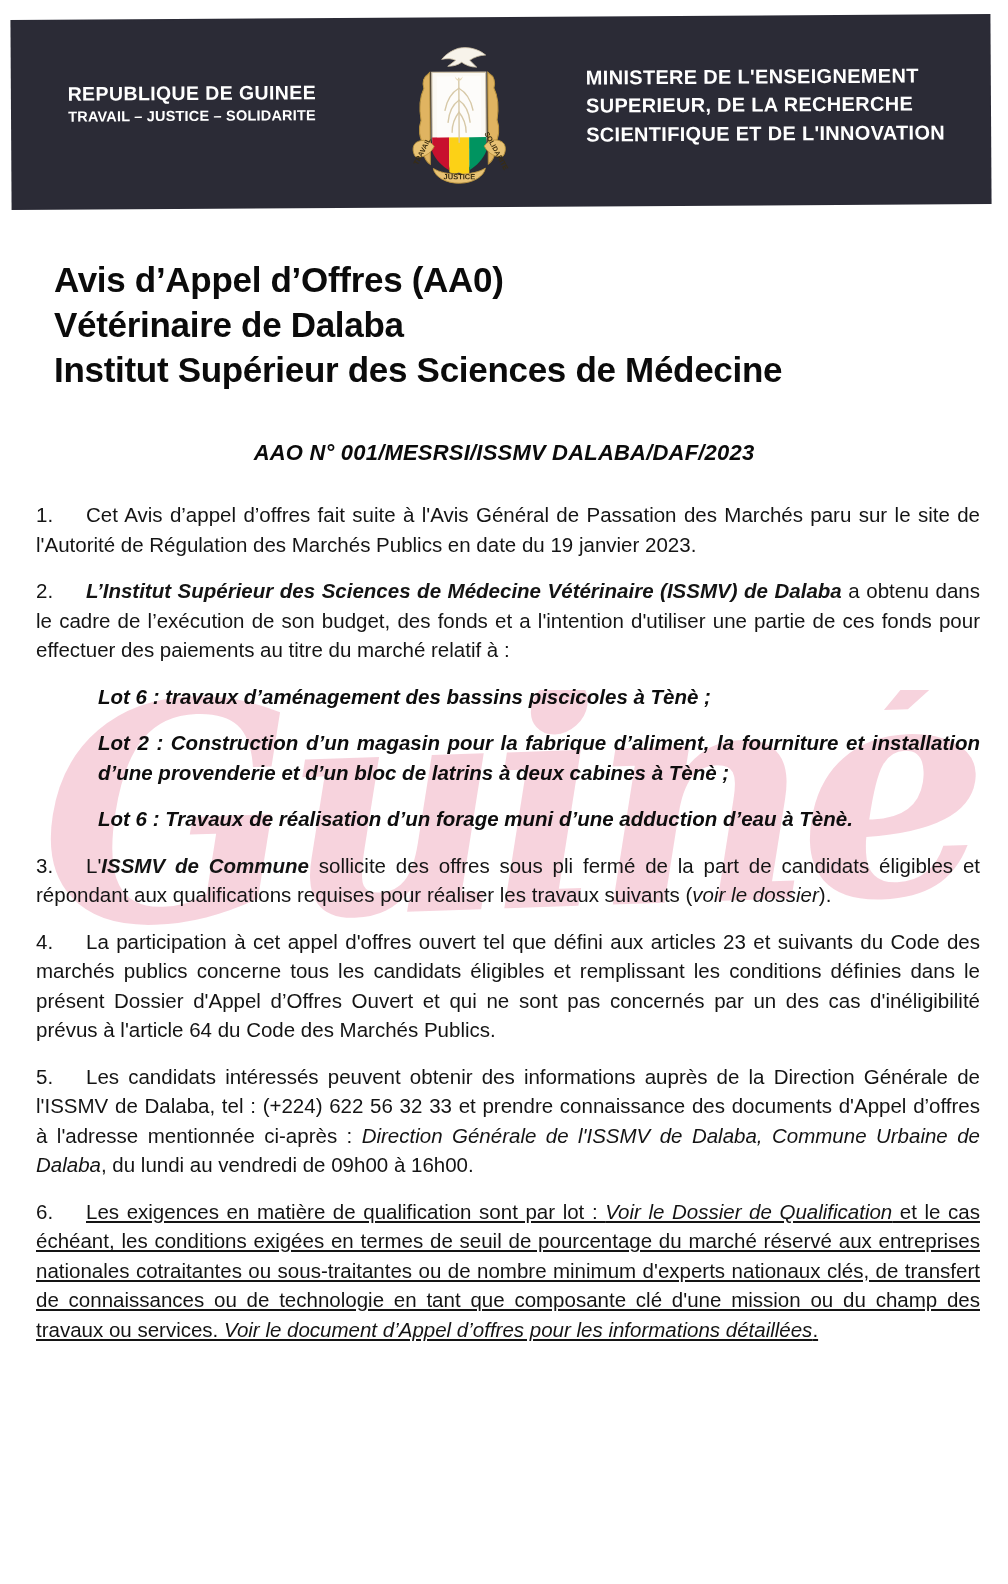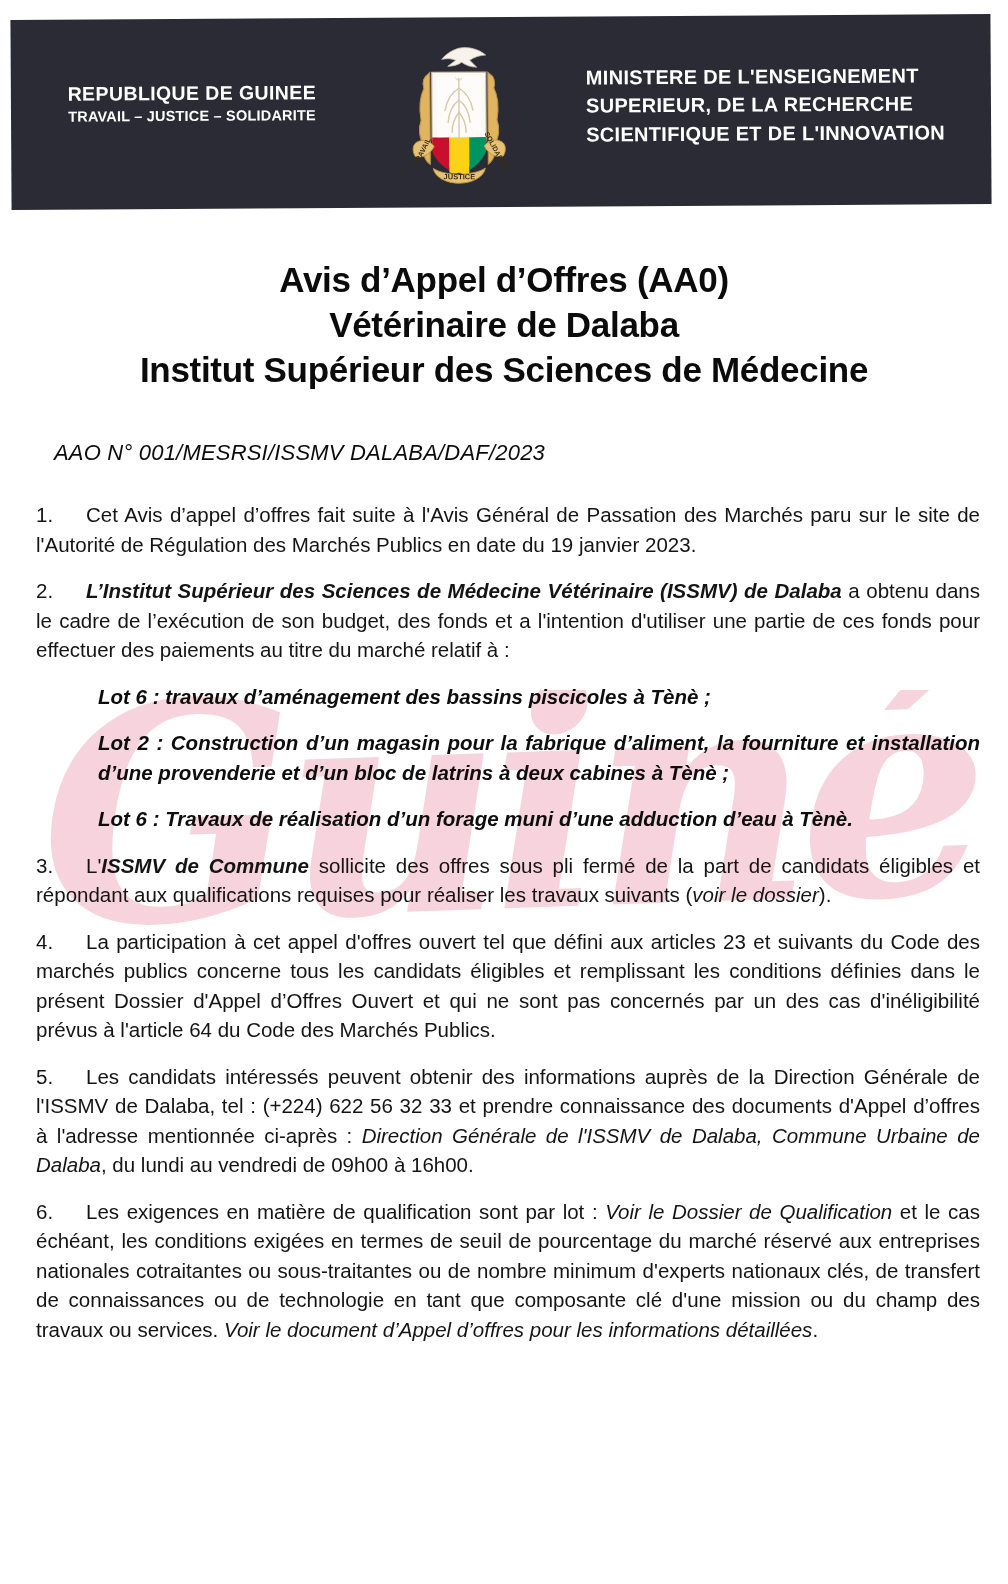--- a/index.html
+++ b/index.html
@@ -111,56 +111,56 @@
     left: 0;
     top: 0;
     width: 1008px;
     z-index: 1;
   }
   .title-block {
     position: absolute;
     left: 54px;
     top: 258px;
     width: 900px;
-    text-align: center;
   }
   .doc-title-line {
     font-size: 35px;
     font-weight: 700;
     line-height: 1.28;
     letter-spacing: -0.3px;
     color: #0b0b0b;
   }
   .doc-ref {
     position: absolute;
     left: 54px;
     top: 440px;
     width: 900px;
+    text-align: center;
     font-size: 22px;
-    font-weight: 400;
+    font-weight: 700;
     font-style: italic;
     letter-spacing: 0.2px;
     color: #0b0b0b;
   }
 
   .content {
     position: absolute;
     left: 36px;
     top: 500px;
     width: 944px;
   }
   p.para {
     margin: 0 0 17px 0;
     font-size: 20.5px;
     line-height: 1.44;
     text-align: justify;
     text-justify: inter-word;
     color: #141414;
   }
-  p.para:last-child { margin-bottom: 0; }
+  p.para:last-child { margin-bottom: 0; text-decoration: underline; }
   .num {
     display: inline-block;
     min-width: 50px;
   }
   .lot {
     margin: 0 0 17px 0;
     padding-left: 62px;
     font-size: 20.5px;
     line-height: 1.44;
     font-weight: 700;

